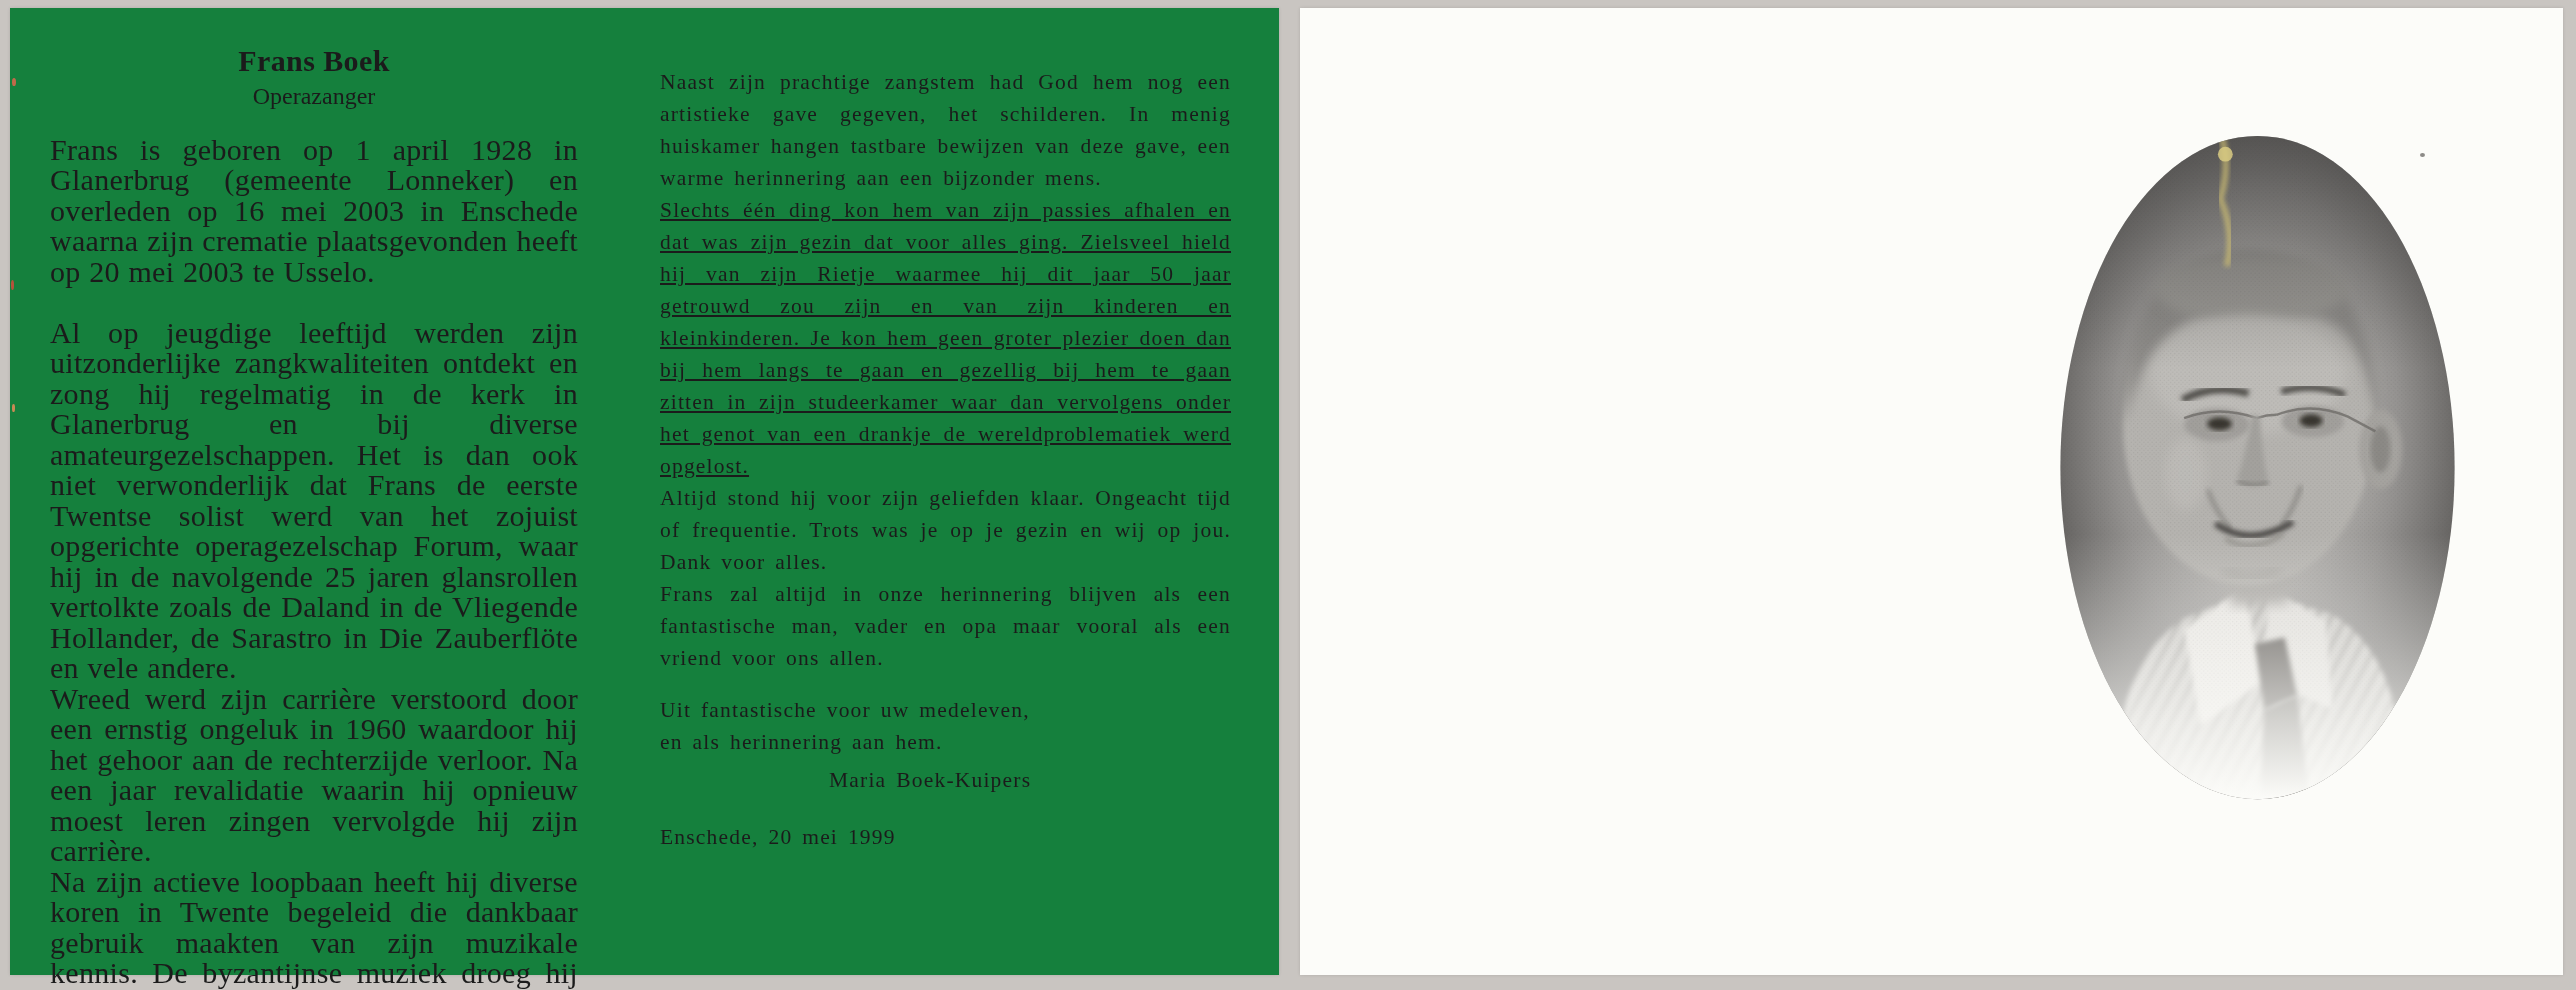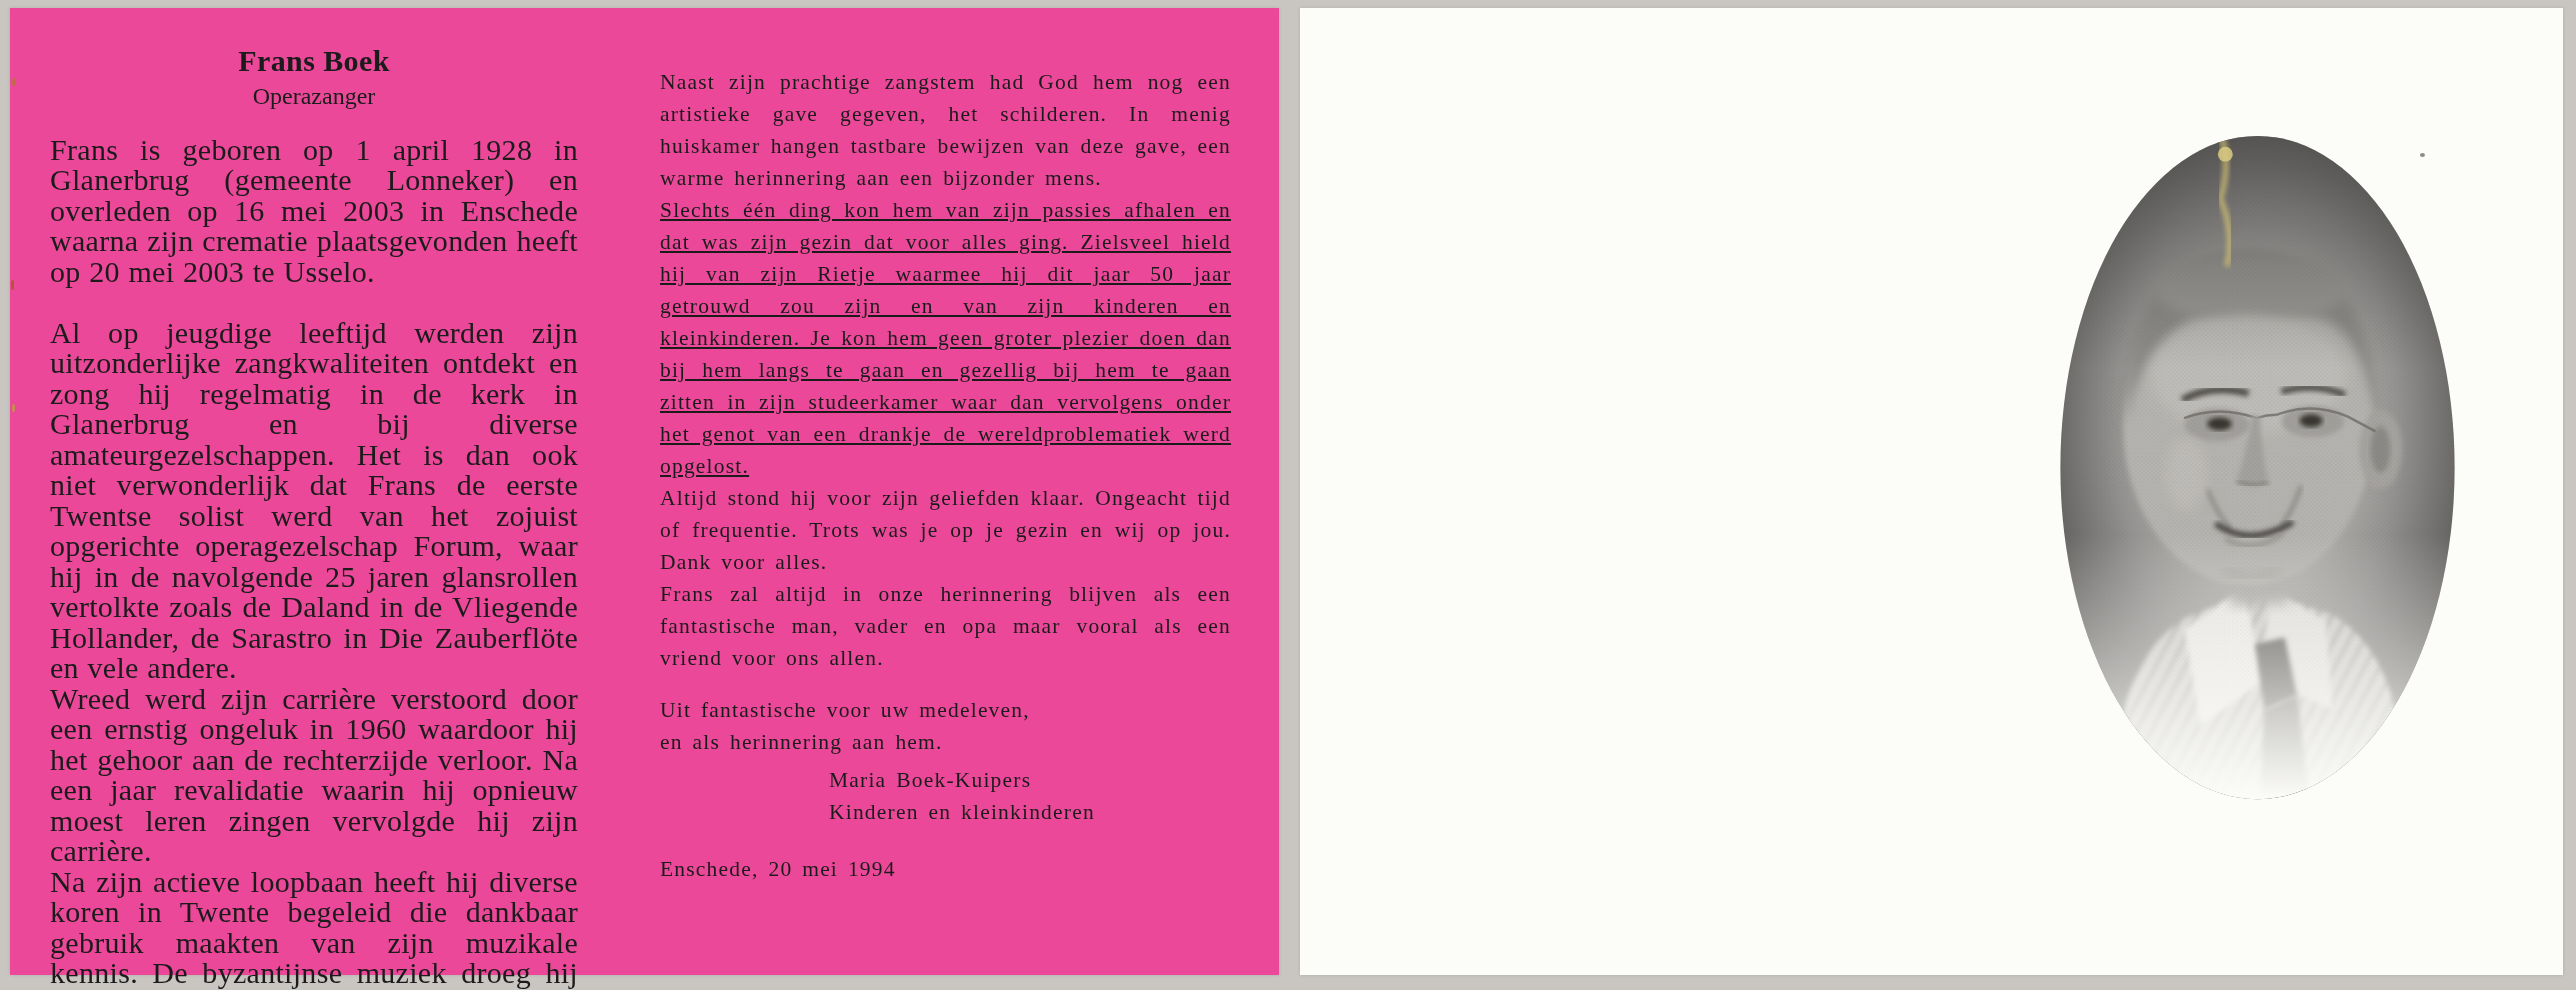--- a/index.html
+++ b/index.html
@@ -2,21 +2,21 @@
 <html style="font-size:13.2px"><head>
 <meta charset="utf-8">
 <style>
   html, body { margin: 0; padding: 0; }
   body { width: 2576px; height: 990px; background: #c9c5c1; }
   .scan {
     position: relative; width: 2576px; height: 990px;
     background: #c9c5c1; overflow: hidden;
     font-family: "Liberation Serif", serif; color: #1b1b1b;
   }
-  .page { position: absolute; top: 8.3px; height: 967px; background: #ec4899; }
+  .page { position: absolute; top: 8.3px; height: 967px; background: #15803d; }
   .page-left  { left: 10px;   width: 1269px; box-shadow: 0 0 3.3px rgba(0,0,0,0.12); }
   .page-right { left: 1300px; width: 1263px; background: #fcfcf9; box-shadow: 0 0 3.3px rgba(0,0,0,0.12); }
 
   .col1 { position: absolute; left: 40px; top: 35px; width: 528px; }
   .title {
     margin: 0; font-size: 30px; line-height: 35px; font-weight: bold;
     text-align: center; letter-spacing: 0.4px;
   }
   .subtitle { margin: 3.3px 0 0 0; font-size: 24px; line-height: 28px; text-align: center; }
   .col1 p.body {
@@ -71,24 +71,23 @@
       <p class="body">Altijd stond hij voor zijn geliefden klaar. Ongeacht tijd of frequentie. Trots was je op je gezin en wij op jou. Dank voor alles.</p>
       <p class="body mt-12">Frans zal altijd in onze herinnering blijven als een fantastische man, vader en opa maar vooral als een vriend voor ons allen.</p>
 
       <div class="closing">
         <div class="line">Uit fantastische voor uw medeleven,</div>
         <div class="line">en als herinnering aan hem.</div>
       </div>
 
       <div class="signature">
         <div class="line">Maria Boek-Kuipers</div>
-        <div class="line">Kinderen en kleinkinderen</div>
       </div>
 
-      <div class="dateline">Enschede, 20 mei 1994</div>
+      <div class="dateline">Enschede, 20 mei 1999</div>
     </div>
   </div>
 
   <div class="page page-right">
     <div class="speck speck-d"></div>
 
     <svg class="portrait" width="395" height="664" viewBox="0 0 478 805" aria-hidden="true">
       <defs>
         <radialGradient id="vig" cx="0.5" cy="0.44" r="0.62">
           <stop offset="0" stop-color="#bcbab7"></stop>

